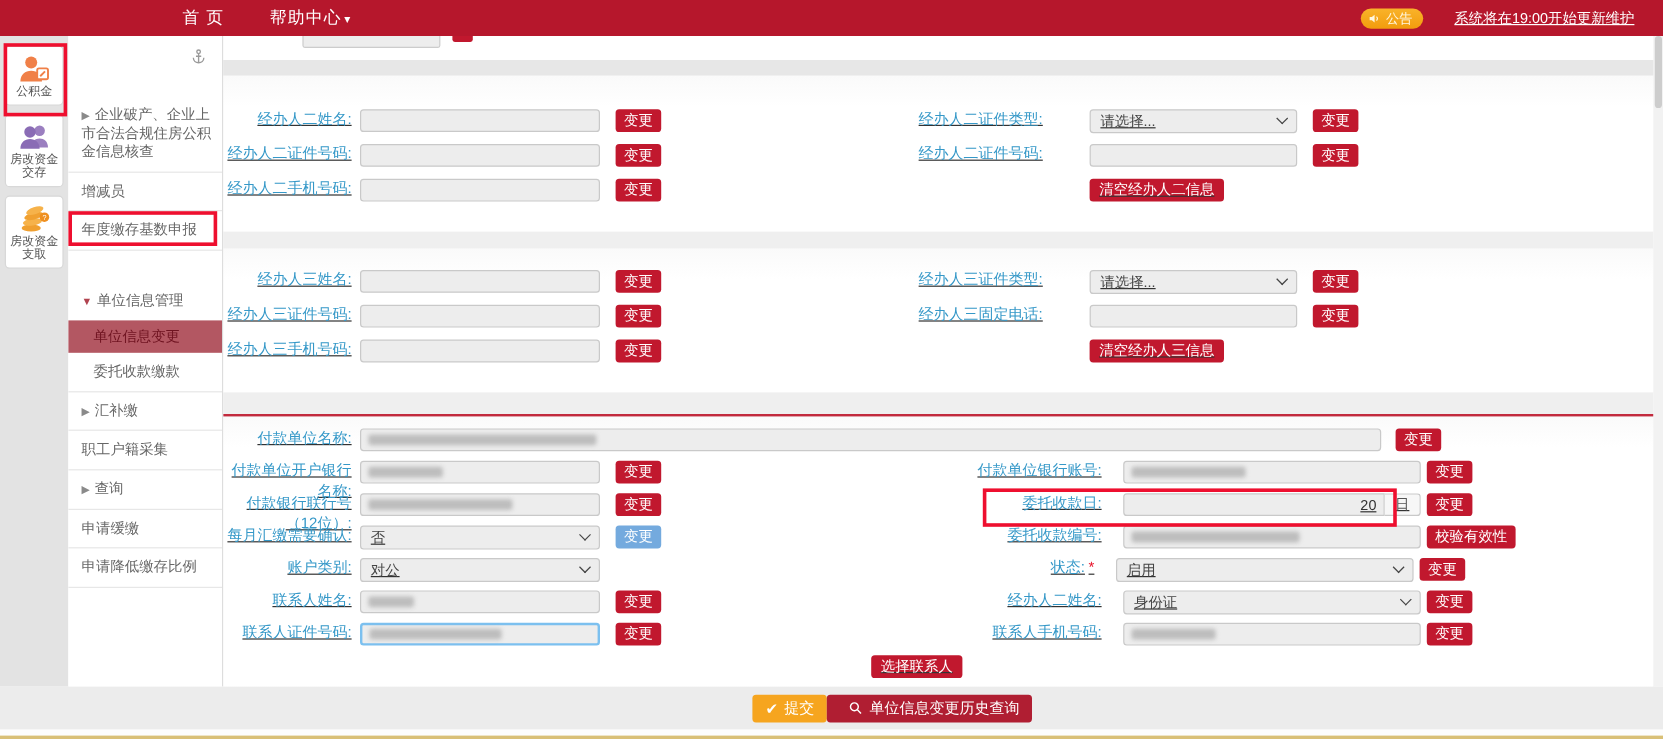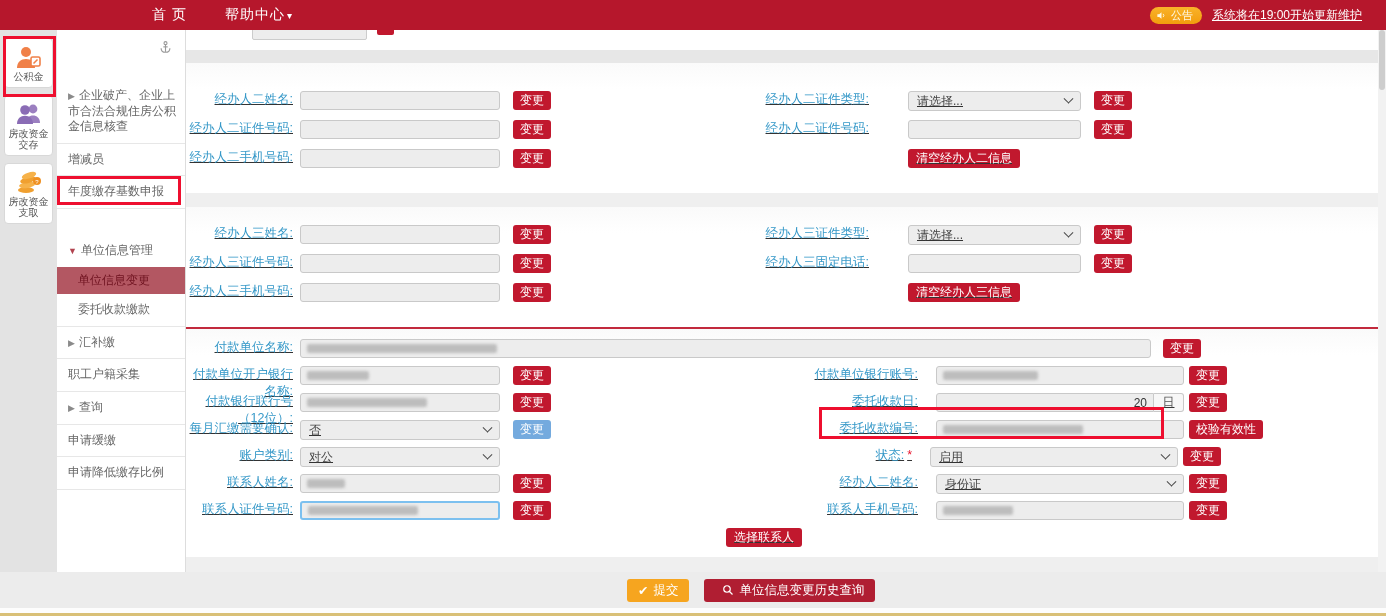--- a/index.html
+++ b/index.html
@@ -5,21 +5,21 @@
   * { margin:0; padding:0; box-sizing:border-box; }
   html,body { width:1386px; height:616px; overflow:hidden; }
   body { font-family:"Liberation Sans","DejaVu Sans",sans-serif; font-size:12px; color:#333; background:#fff; }
   .page { position:relative; width:1386px; height:616px; }
 
   
   .hdr { height:30px; background:#b6172c; display:flex; align-items:center; color:#fff; }
   .hdr .nav { display:flex; gap:38px; margin-left:152px; font-size:14px; }
   .nav-item { cursor:pointer; letter-spacing:1px; }
   .caret { font-size:10px; margin-left:2px; }
-  .announce { margin-left:auto; margin-right:24px; display:flex; align-items:center; gap:10px; }
+  .announce { margin-left:auto; margin-right:24px; display:flex; align-items:center; gap:26px; }
   .badge { background:linear-gradient(#f9b32a,#f29c0d); border-radius:9px; height:17px; padding:0 9px 0 6px; display:flex; align-items:center; gap:4px; font-size:11px; color:#fff7e0; }
   .badge svg { width:11px; height:11px; }
   .announce-link { color:#fff; font-size:12px; text-decoration:underline; cursor:pointer; }
 
   .body { display:flex; height:542px; }
 
   
   .rail { width:57px; background:#e3e3e3; padding-top:8px; flex:none; }
   .rail-card { width:49px; margin:0 auto 7px; background:#fff; border:1px solid #d8d8d8; border-radius:4px; padding:5px 1px 4px; text-align:center; cursor:pointer; }
   .rail-card svg { width:28px; height:26px; display:block; margin:0 auto 1px; }
@@ -39,21 +39,21 @@
 
   
   .main { flex:1; background:#efefef; position:relative; overflow:hidden; }
   .partial { height:20px; background:#fff; position:relative; }
   .partial .cut-inp { position:absolute; left:66px; top:-6px; width:115px; height:16px; background:#ededed; border:1px solid #ccc; border-radius:2px; }
   .partial .cut-btn { position:absolute; left:191px; top:0; width:17px; height:5px; background:#c1182e; border-radius:0 0 2px 2px; }
   .band { height:13px; background:#e7e7e7; }
   .card { background:linear-gradient(180deg,#fafafa,#ffffff 26px); }
   .card1 { height:130px; padding-top:28px; }
   .card2 { height:120px; margin-top:14px; padding-top:18px; }
-  .card3 { height:230px; padding-top:10px; border-top:2px solid #c22a3d; }
+  .card3 { height:230px; margin-top:18px; padding-top:10px; border-top:2px solid #c22a3d; }
 
   .frow { display:flex; height:29px;text-decoration:underline; }
   .card3 .frow { height:27px; }
   .c1 { width:107px; text-align:right; color:#3598c8; font-size:12.5px; flex:none; }
   .f1 { width:200px; margin-left:7px; flex:none; }
   .b1 { margin-left:13px; flex:none; }
   .bspacer { width:32px; margin-left:13px; flex:none; }
   .c2 { width:318px; text-align:right; color:#3598c8; font-size:12.5px; flex:none; }
   .c2.s3 { width:367px; }
   .f2 { width:173px; margin-left:39px; flex:none; }
@@ -75,21 +75,21 @@
   .btn { display:inline-flex; align-items:center; justify-content:center; height:19px; padding:0 7px; background:#c1182e; color:#fff; font-size:12px; border-radius:3px; cursor:pointer; white-space:nowrap; }
   .btn.blue { background:#74aade; }
   .btn.wide { padding:0 8px; }
   .clear-btn { margin-left:357px; }
   .pick-btn { margin-left:540px; }
 
   
   .footer-bar { height:36px; background:#ececec; display:flex; align-items:center; }
   .fbtn { display:inline-flex; align-items:center; gap:5px; height:23px; padding:0 11px; border-radius:3px; color:#fff; font-size:12.5px; cursor:pointer; }
   .fbtn.submit { background:#f6a51f; margin-left:627px; }
-  .fbtn.history { background:#b01e32; margin-left:15px;padding-left:18px; }
+  .fbtn.history { background:#b01e32; margin-left:0;padding-left:18px; }
   .fbtn svg { width:12px; height:12px; }
   .bottom-strip { height:8px; background:#fdfdfd; border-bottom:3px solid #d9c077; }
 
   
   .sbar { width:8px; background:#f2f2f2; flex:none; position:relative; }
   .sbar .thumb { position:absolute; top:0; left:1px; width:6px; height:60px; background:#cdcdcd; border-radius:3px; }
 
   
   .anno { position:absolute; border:3px solid #ee0f2f; pointer-events:none; z-index:50; }
   .anno1 { left:3px; top:36px; width:53px; height:61px; }

